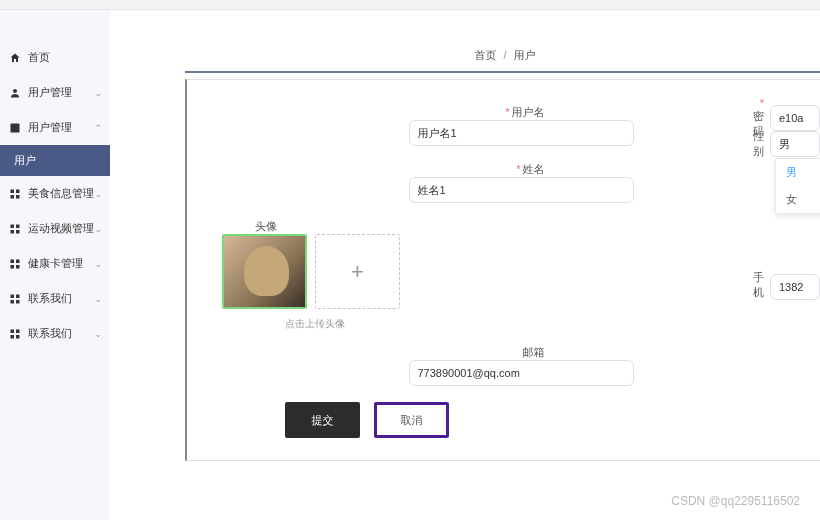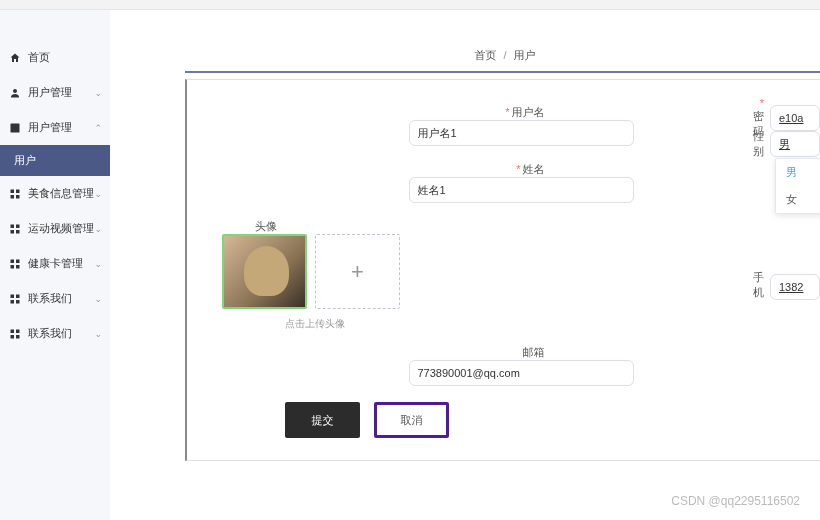--- a/index.html
+++ b/index.html
@@ -19,21 +19,21 @@
     .main { flex: 1; padding: 30px 0 0 75px; background: #fff; }
     .breadcrumb { text-align: center; font-size: 11px; color: #555; padding: 8px 0; border-bottom: 2px solid #6b7a99; margin-right: -5px; }
     .breadcrumb .sep { margin: 0 4px; color: #999; }
     
     .form-area { padding: 25px 0 0 35px; position: relative; }
     .form-row { display: flex; align-items: center; margin-bottom: 16px; flex-direction: column; }
     .form-row.upload-row { align-items: flex-start; }
     .form-label { width: 55px; text-align: right; font-size: 11px; color: #555; margin-right: 8px; }
     .form-label .req { color: #f56c6c; margin-right: 2px; }
     .form-input { width: 225px; height: 26px; border: 1px solid #dcdfe6; border-radius: 6px; padding: 0 8px; font-size: 11px; color: #333; outline: none; }
-    .form-input.right { width: 50px; text-decoration: underline; }
+    .form-input.right { width: 50px; }
     
     .right-col { position: absolute; left: 560px; top: 25px; }
     .right-row { display: flex; align-items: center; height: 26px; }
     .right-label { font-size: 11px; color: #555; margin-right: 6px; text-align: right; }
     
     .upload-area { display: flex; gap: 8px; }
     .avatar-thumb { width: 85px; height: 75px; background: linear-gradient(135deg, #d4b896 0%, #8a7355 60%, #3a3028 100%); border: 2px solid #7cd67c; border-radius: 2px; position: relative; overflow: hidden; }
     .avatar-thumb::before { content: ''; position: absolute; top: 10px; left: 20px; width: 45px; height: 50px; background: #c4a878; border-radius: 50% 50% 40% 40%; }
     .upload-add { width: 85px; height: 75px; border: 1px dashed #c0c4cc; border-radius: 2px; display: flex; align-items: center; justify-content: center; font-size: 22px; color: #999; cursor: pointer; }
     .upload-hint { font-size: 10px; color: #999; margin-left: 63px; margin-bottom: 14px; margin-top: -8px; }

